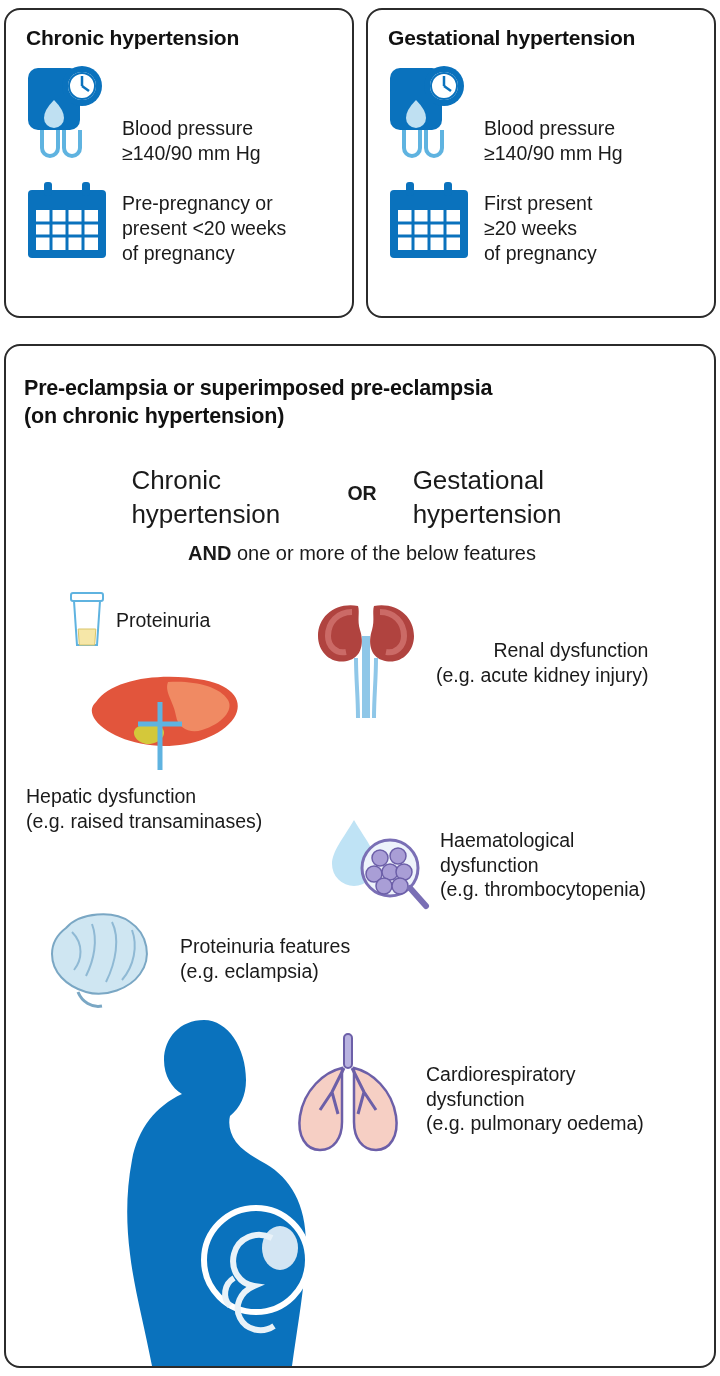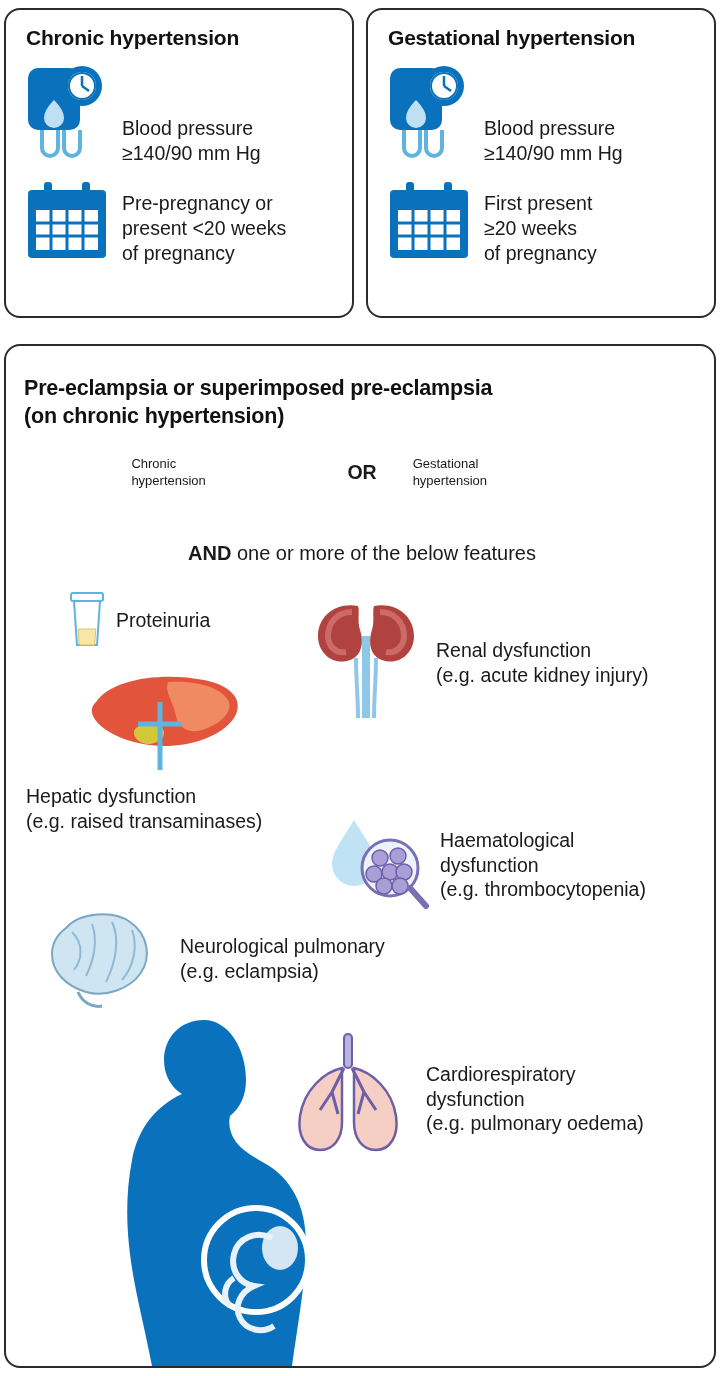--- a/index.html
+++ b/index.html
@@ -88,23 +88,24 @@
   .or-row {
     position: absolute;
     left: 0; top: 110px;
     width: 712px;
     display: flex;
     justify-content: center;
     align-items: center;
     gap: 36px;
   }
   .or-row .col {
-    font-size: 13px;
+    font-size: 26px;
     line-height: 1.3;
     width: 180px;
+    margin-top: 8px;
   }
   .or-row .col.right { text-align: left; }
   .or-word { font-size: 19.5px; font-weight: bold; }
 
   .and-row {
     position: absolute;
     left: 0; top: 196px;
     width: 712px;
     text-align: center;
     font-size: 20px;
@@ -113,21 +114,21 @@
 
   
   .feat { position: absolute; }
   .feat .label {
     font-size: 19.5px;
     line-height: 1.26;
     color: #1a1a1a;
   }
 
   .f-prot { left: 60px; top: 245px; display: flex; align-items: center; gap: 8px; }
-  .f-renal { left: 300px; top: 250px; display: flex; align-items: flex-start; gap: 10px; }
+  .f-renal { left: 300px; top: 250px; display: flex; align-items: flex-start; gap: 10px; text-align: right; }
   .f-renal .label { padding-top: 42px; }
   .f-hep { left: 20px; top: 320px; width: 320px; }
   .f-hep .label { margin-top: 4px; }
   .f-haem { left: 322px; top: 468px; display: flex; align-items: flex-start; gap: 8px; }
   .f-haem .label { padding-top: 14px; }
   .f-neuro { left: 30px; top: 560px; display: flex; align-items: flex-start; gap: 14px; }
   .f-neuro .label { padding-top: 28px; }
   .f-cardio { left: 278px; top: 686px; display: flex; align-items: flex-start; gap: 14px; }
   .f-cardio .label { padding-top: 30px; }
   .f-utero { left: 160px; top: 878px; display: flex; align-items: flex-start; gap: 12px; }
@@ -296,21 +297,21 @@
 
     <div class="feat f-neuro">
       <svg width="130" height="110" viewBox="0 0 130 110">
         <path d="M30 22 C44 6 78 4 94 16 C112 28 116 52 104 68 C94 82 70 92 50 86 C30 80 16 66 16 48 C16 36 22 28 30 22z" fill="#cfe6f2" stroke="#7aa7c4" stroke-width="2"></path>
         <path d="M36 26 C48 38 46 54 38 64" fill="none" stroke="#8fb9d4" stroke-width="2"></path>
         <path d="M56 18 C62 34 58 54 50 70" fill="none" stroke="#8fb9d4" stroke-width="2"></path>
         <path d="M76 16 C84 32 80 56 70 76" fill="none" stroke="#8fb9d4" stroke-width="2"></path>
         <path d="M96 24 C102 40 98 60 86 74" fill="none" stroke="#8fb9d4" stroke-width="2"></path>
         <path d="M42 86 C46 96 56 102 66 100" fill="none" stroke="#7aa7c4" stroke-width="3"></path>
       </svg>
-      <div class="label" style="white-space:pre-line">Neurological pulmonary
+      <div class="label" style="white-space:pre-line">Proteinuria features
 (e.g. eclampsia)</div>
     </div>
 
     <div class="feat f-cardio">
       <svg width="128" height="130" viewBox="0 0 128 130">
         <rect x="60" y="2" width="8" height="34" rx="4" fill="#b9b3e0" stroke="#6c5fa8" stroke-width="2"></rect>
         <path d="M58 36 C40 40 20 58 16 84 C13 104 22 118 36 118 C50 118 58 106 58 90 z" fill="#f6cfc4" stroke="#6c5fa8" stroke-width="2.5"></path>
         <path d="M70 36 C88 40 108 58 112 84 C115 104 106 118 92 118 C78 118 70 106 70 90 z" fill="#f6cfc4" stroke="#6c5fa8" stroke-width="2.5"></path>
         <path d="M60 36 L48 60 M48 60 L36 78 M48 60 L54 82" fill="none" stroke="#6c5fa8" stroke-width="3"></path>
         <path d="M68 36 L80 60 M80 60 L92 78 M80 60 L74 82" fill="none" stroke="#6c5fa8" stroke-width="3"></path>

